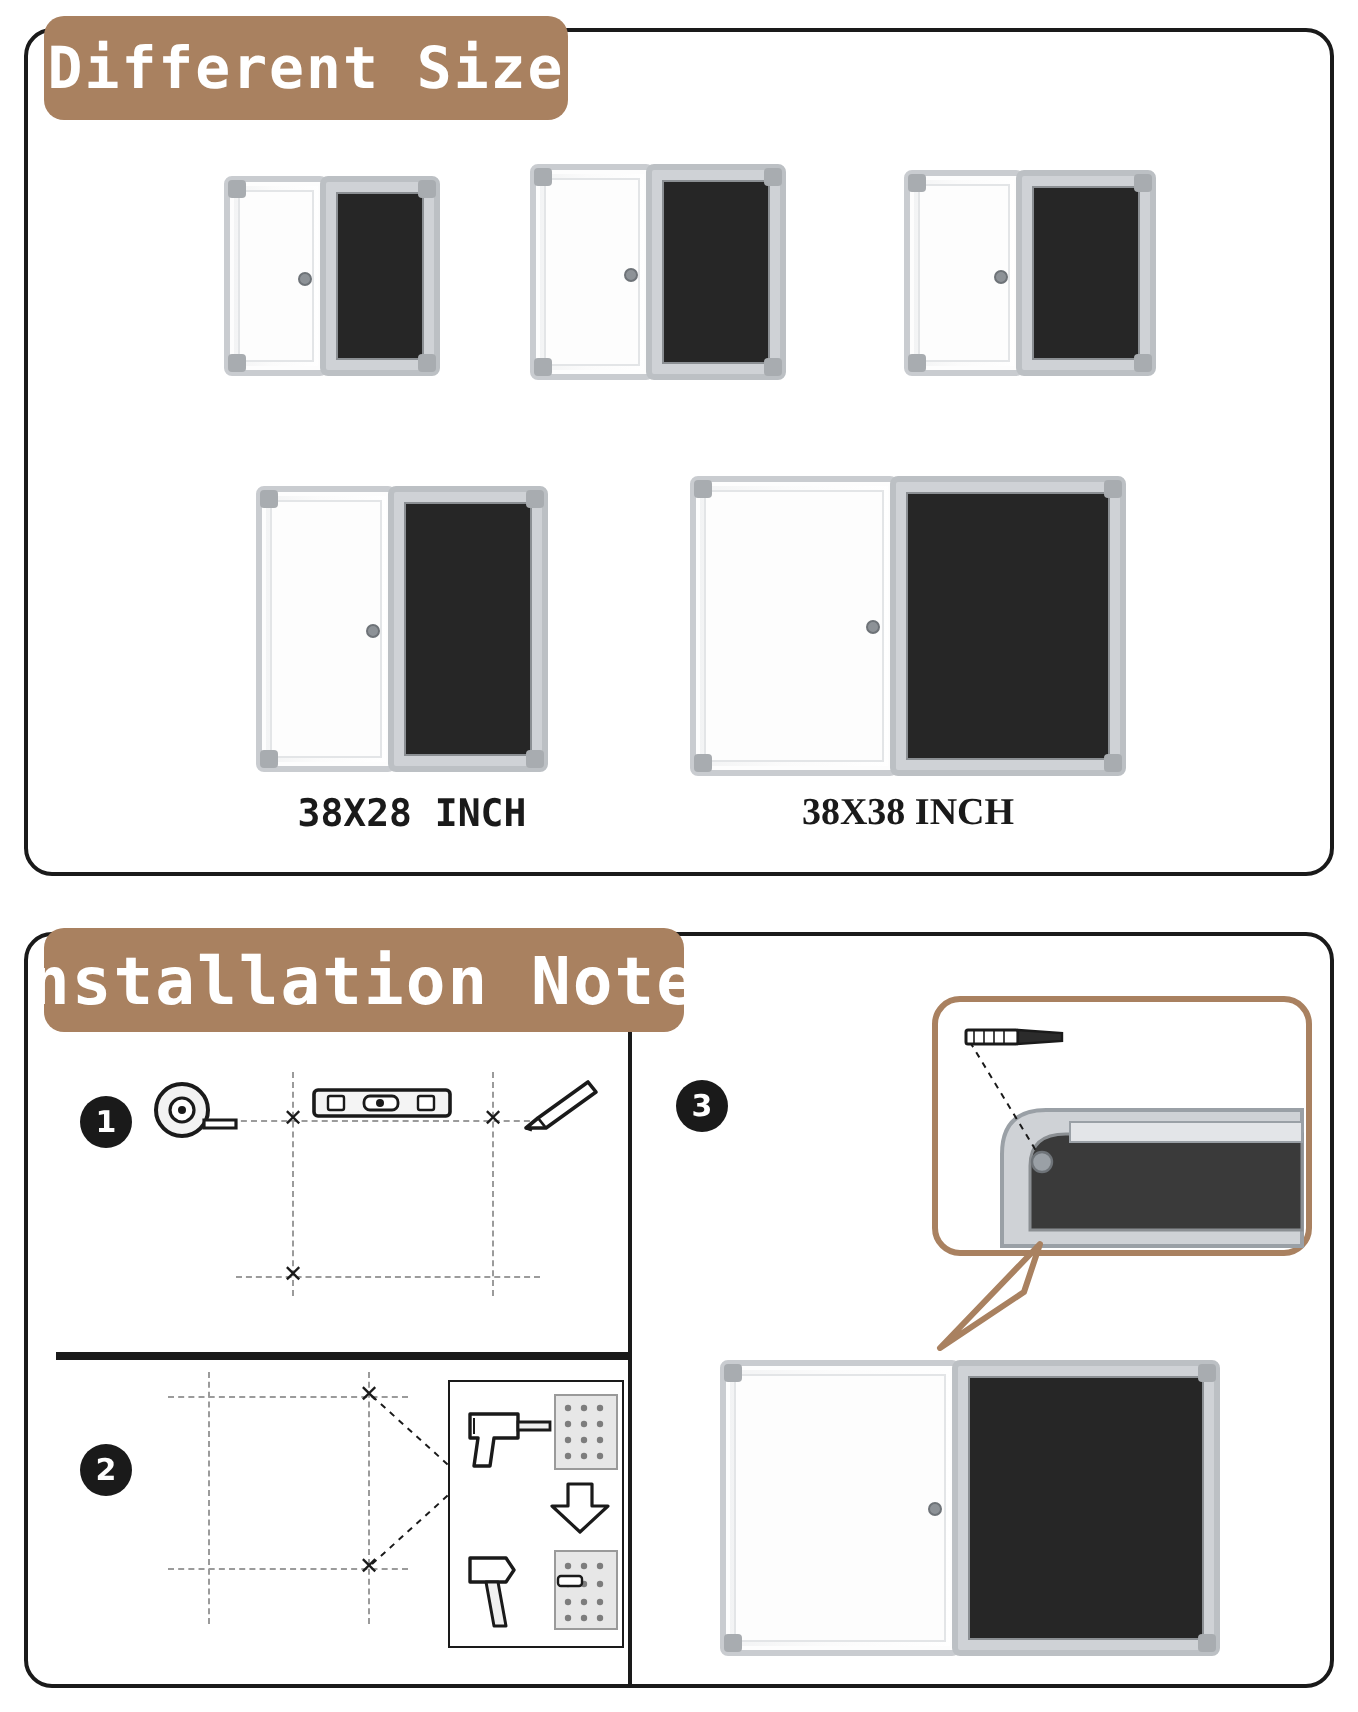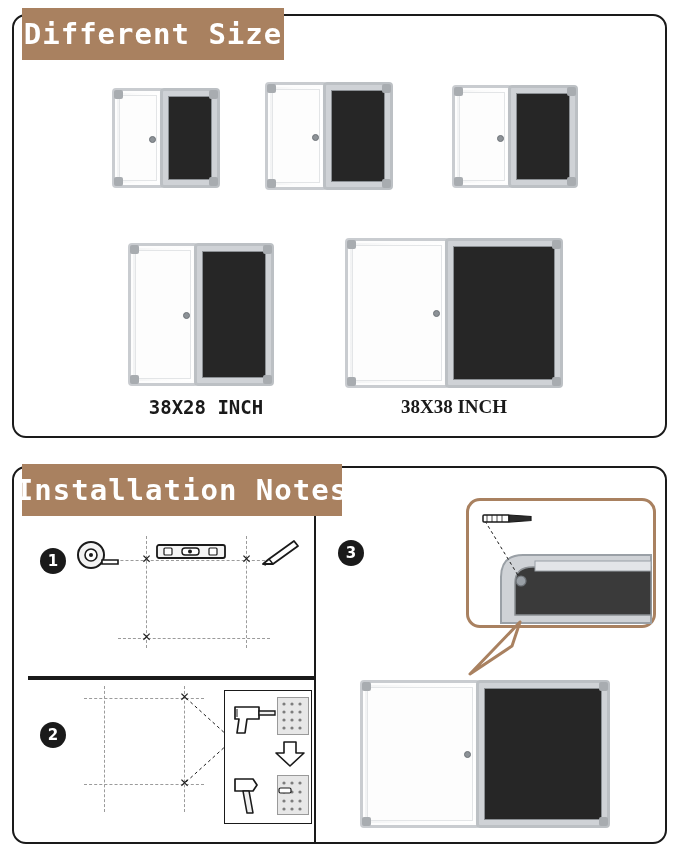--- a/index.html
+++ b/index.html
@@ -38,21 +38,21 @@
     left: 12px;
     top: 466px;
     width: 655px;
     height: 378px;
   }
 
   
   .title-pill {
     position: absolute;
     background: #a98160;
-    border-radius: 0;
+    border-radius: 10px;
     color: #ffffff;
     font-family: "DejaVu Sans Mono", monospace;
     font-weight: bold;
     letter-spacing: 1px;
     display: flex;
     align-items: center;
     justify-content: center;
     box-sizing: border-box;
     white-space: nowrap;
   }
@@ -61,21 +61,21 @@
     top: 8px;
     width: 262px;
     height: 52px;
     font-size: 29px;
   }
   #title-install {
     left: 22px;
     top: 464px;
     width: 320px;
     height: 52px;
-    font-size: 29px;
+    font-size: 33px;
   }
 
   
   .board {
     position: absolute;
   }
   
   .leaf-left {
     position: absolute;
     left: 0;

